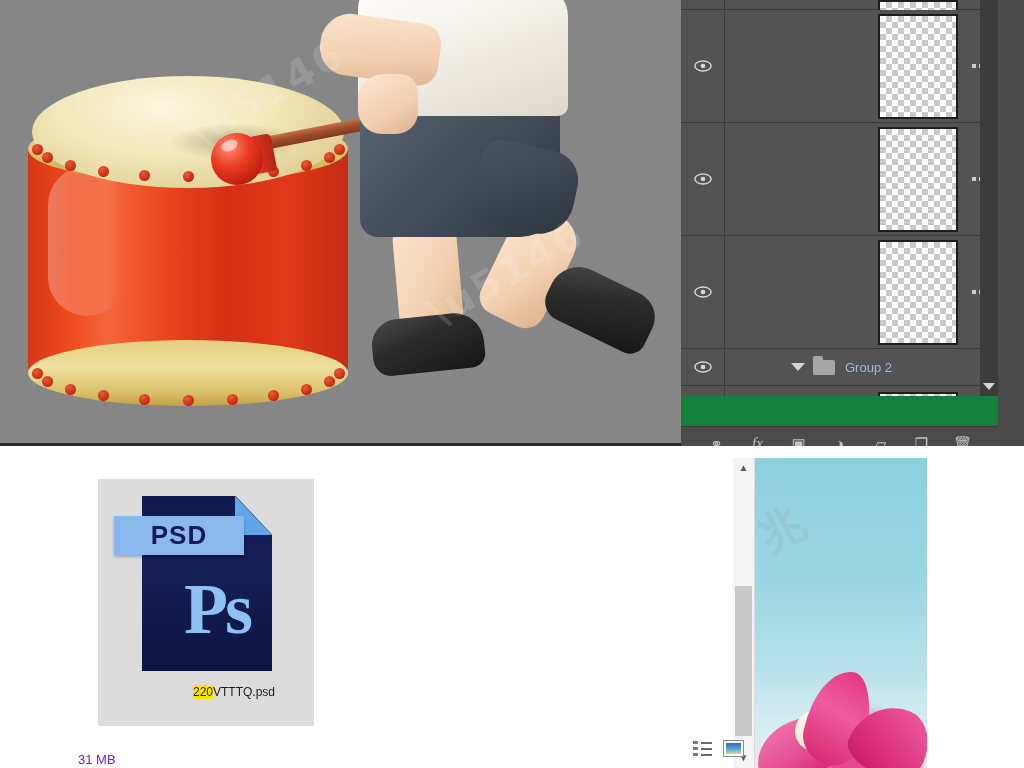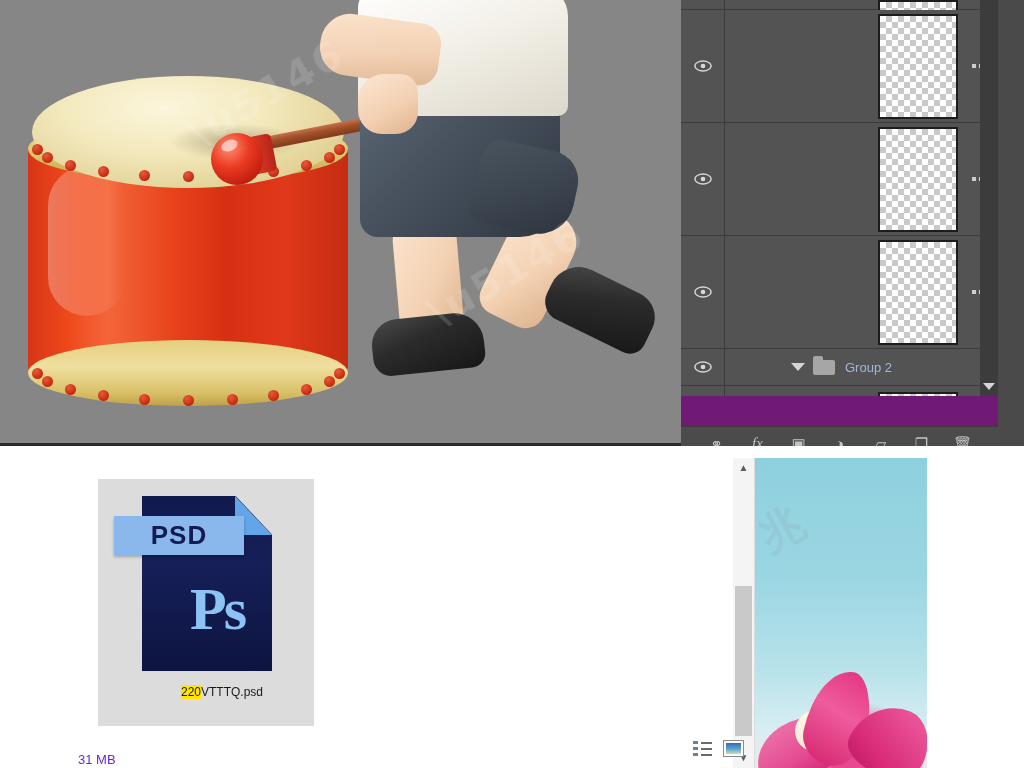--- a/index.html
+++ b/index.html
@@ -119,21 +119,21 @@
 
   .ps-watermark {
     position: absolute; color: rgba(255,255,255,.14); font-size: 40px;
     font-family: "DejaVu Sans", sans-serif; pointer-events: none; user-select: none;
     transform: rotate(-30deg); letter-spacing: 3px; font-weight: bold;
   }
 
   
   .layers-panel {
     position: absolute; left: 681px; top: 0; width: 343px; height: 486px;
-    background: #701a75; overflow: hidden;
+    background: #15803d; overflow: hidden;
     font-family: "Liberation Sans", sans-serif;
   }
   .layer-row {
     position: relative; width: 317px; height: 113px;
     border-bottom: 1px solid #3b3b3b; display: flex; align-items: center;
     background: #535353;
   }
   .layer-row.partial-top { height: 10px; }
   .layer-row.group-row { height: 37px; }
   .layer-row.partial-bottom { height: 34px; }
@@ -216,25 +216,25 @@
   }
   .psd-band {
     position: absolute; left: -28px; top: 20px; width: 130px; height: 39px;
     background: #8bb8ec; display: flex; align-items: center; justify-content: center;
     box-shadow: 0 2px 3px rgba(0,0,0,.25);
   }
   .psd-band span { color: #141b52; font-size: 26px; font-weight: bold; letter-spacing: 1px; }
   .psd-ps {
     position: absolute; left: 0; top: 58px; width: 150px; height: 110px;
     display: flex; align-items: center; justify-content: center;
-    color: #8cc3f4; font-size: 60px; font-weight: bold; letter-spacing: -3px;
+    color: #8cc3f4; font-size: 72px; font-weight: bold; letter-spacing: -3px;
     font-family: "Liberation Serif", serif;
   }
   .psd-filename {
-    position: absolute; left: 0; top: 206px; width: 248px; text-align: center;
+    position: absolute; left: 12px; top: 206px; width: 248px; text-align: center;
     font-size: 12px; color: #1a1a1a;
   }
   .psd-filename .hl { background: #ffe500; }
   .size-label {
     position: absolute; left: 78px; top: 306px; font-size: 13px; color: #6d28d9;
   }
 
   
   .flower-pane {
     position: absolute; left: 733px; top: 12px; width: 194px; height: 310px;

